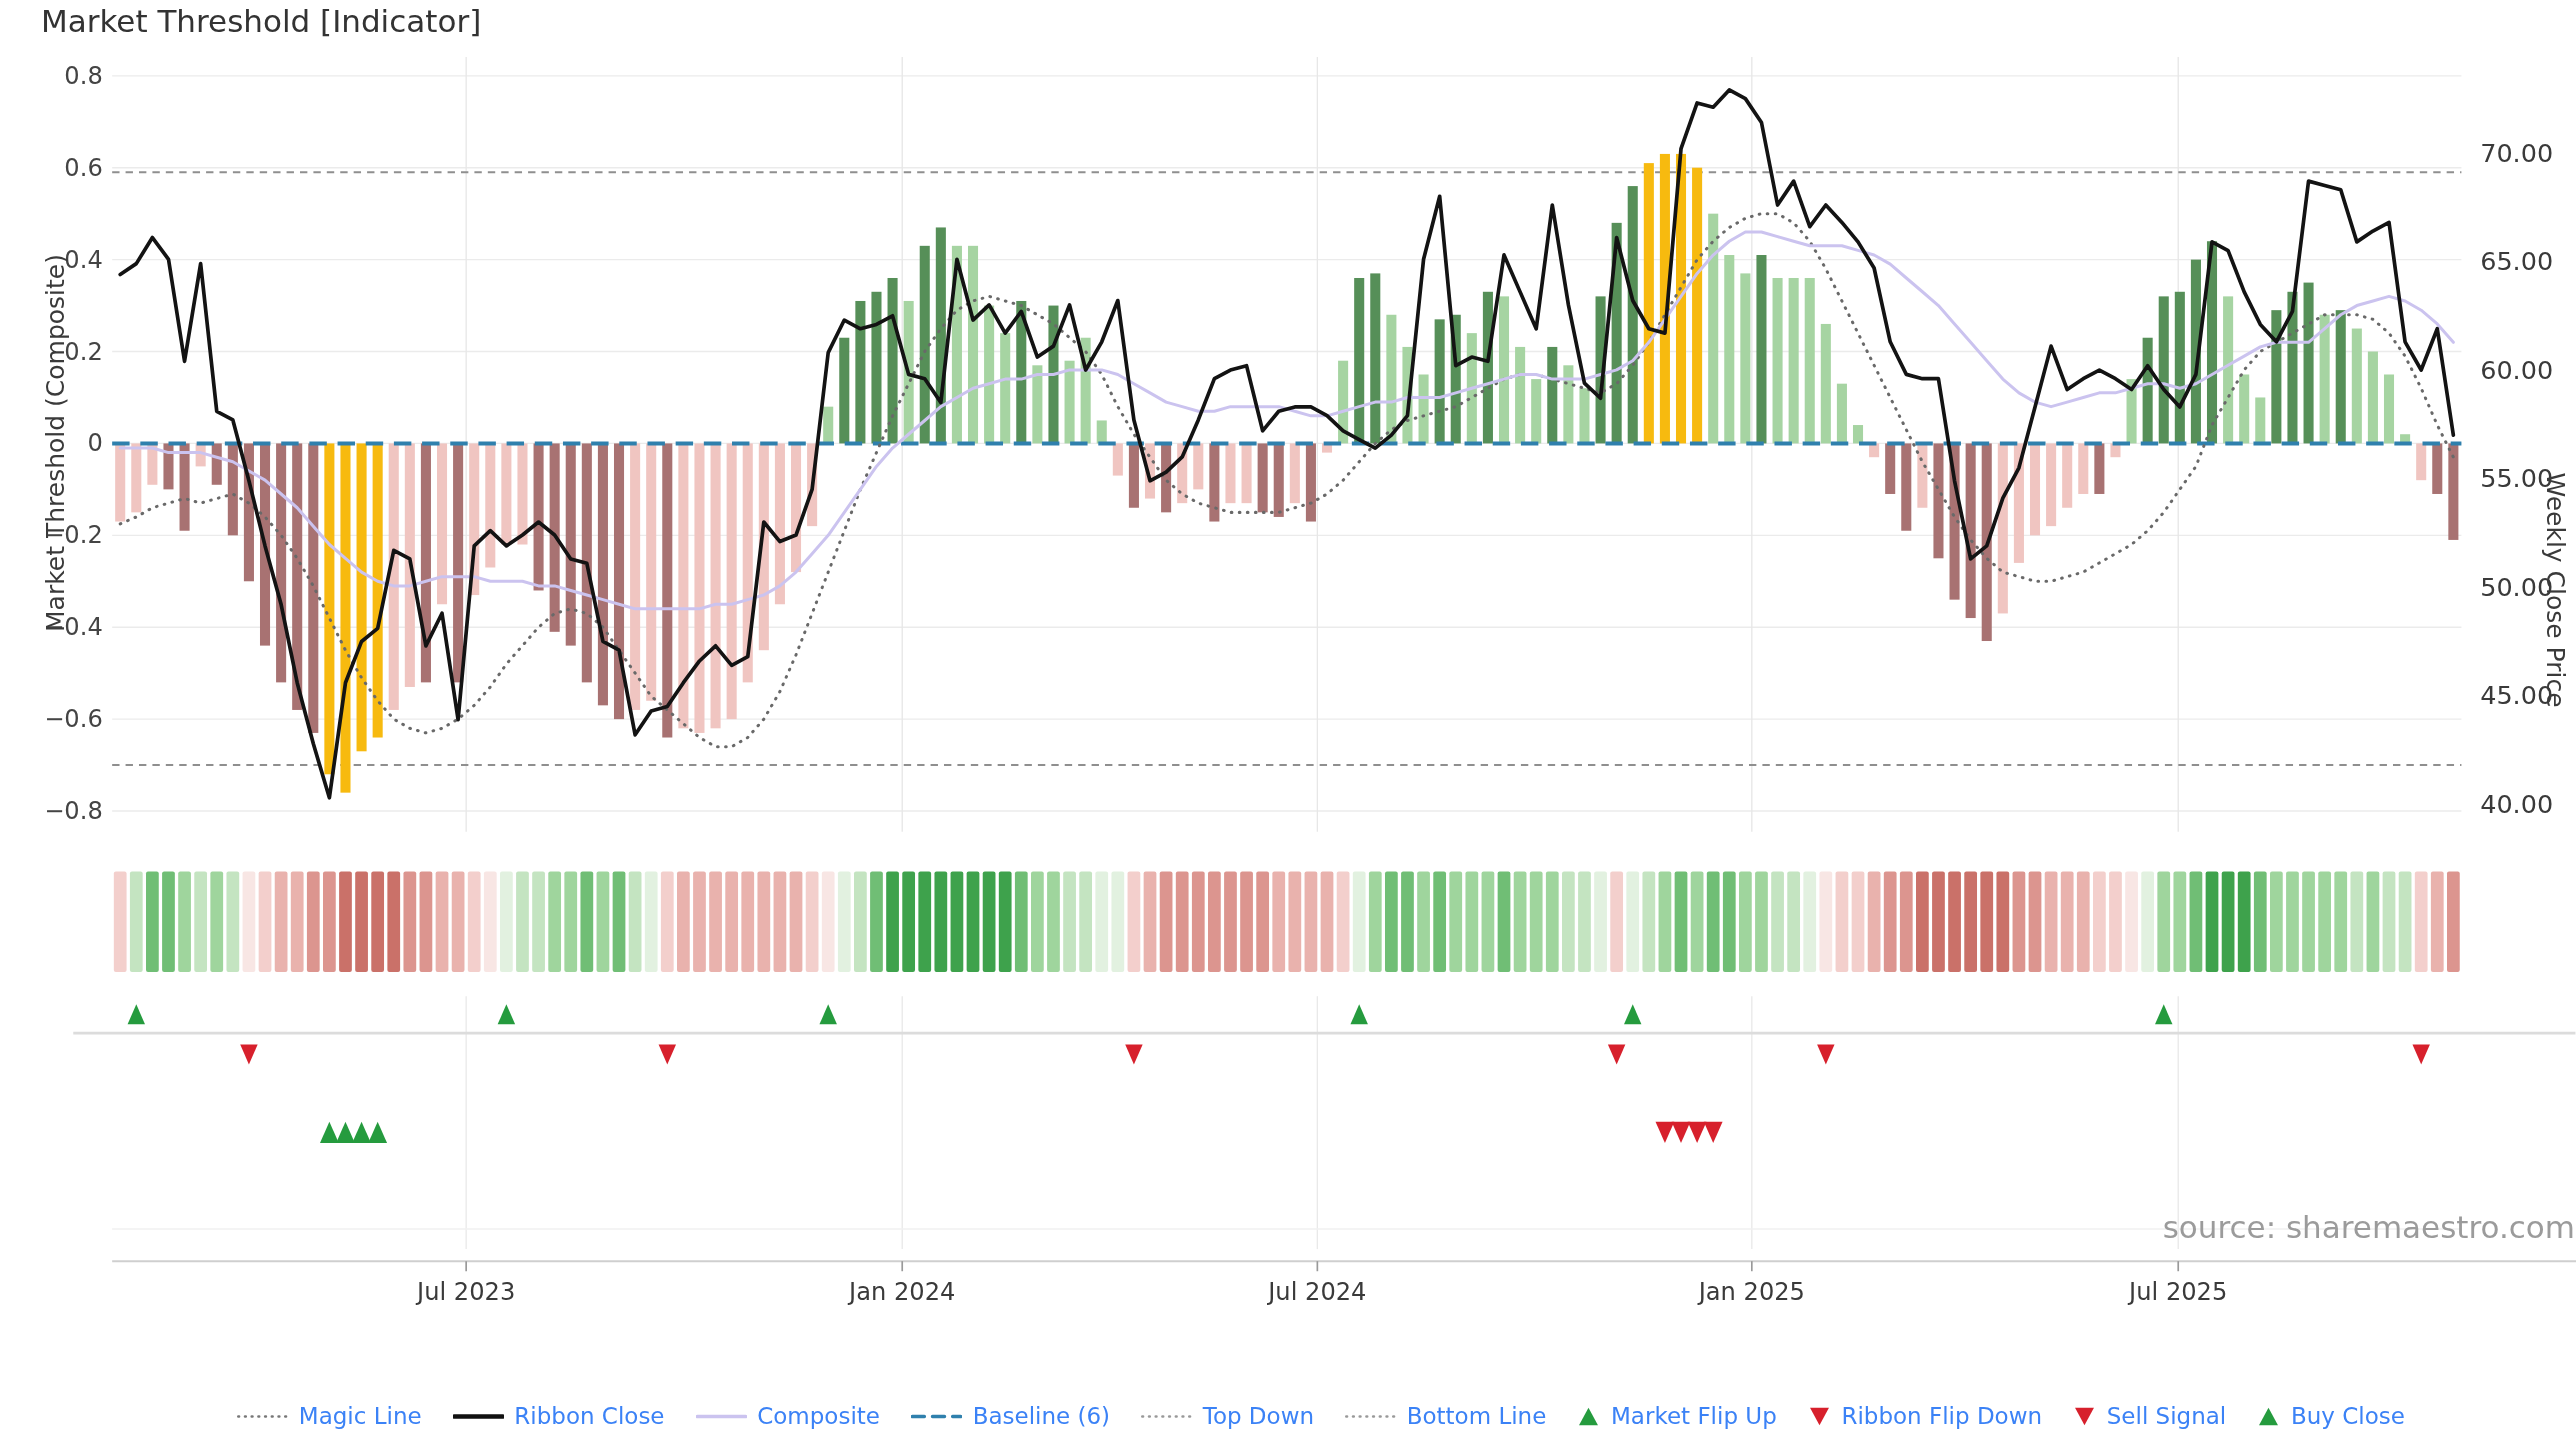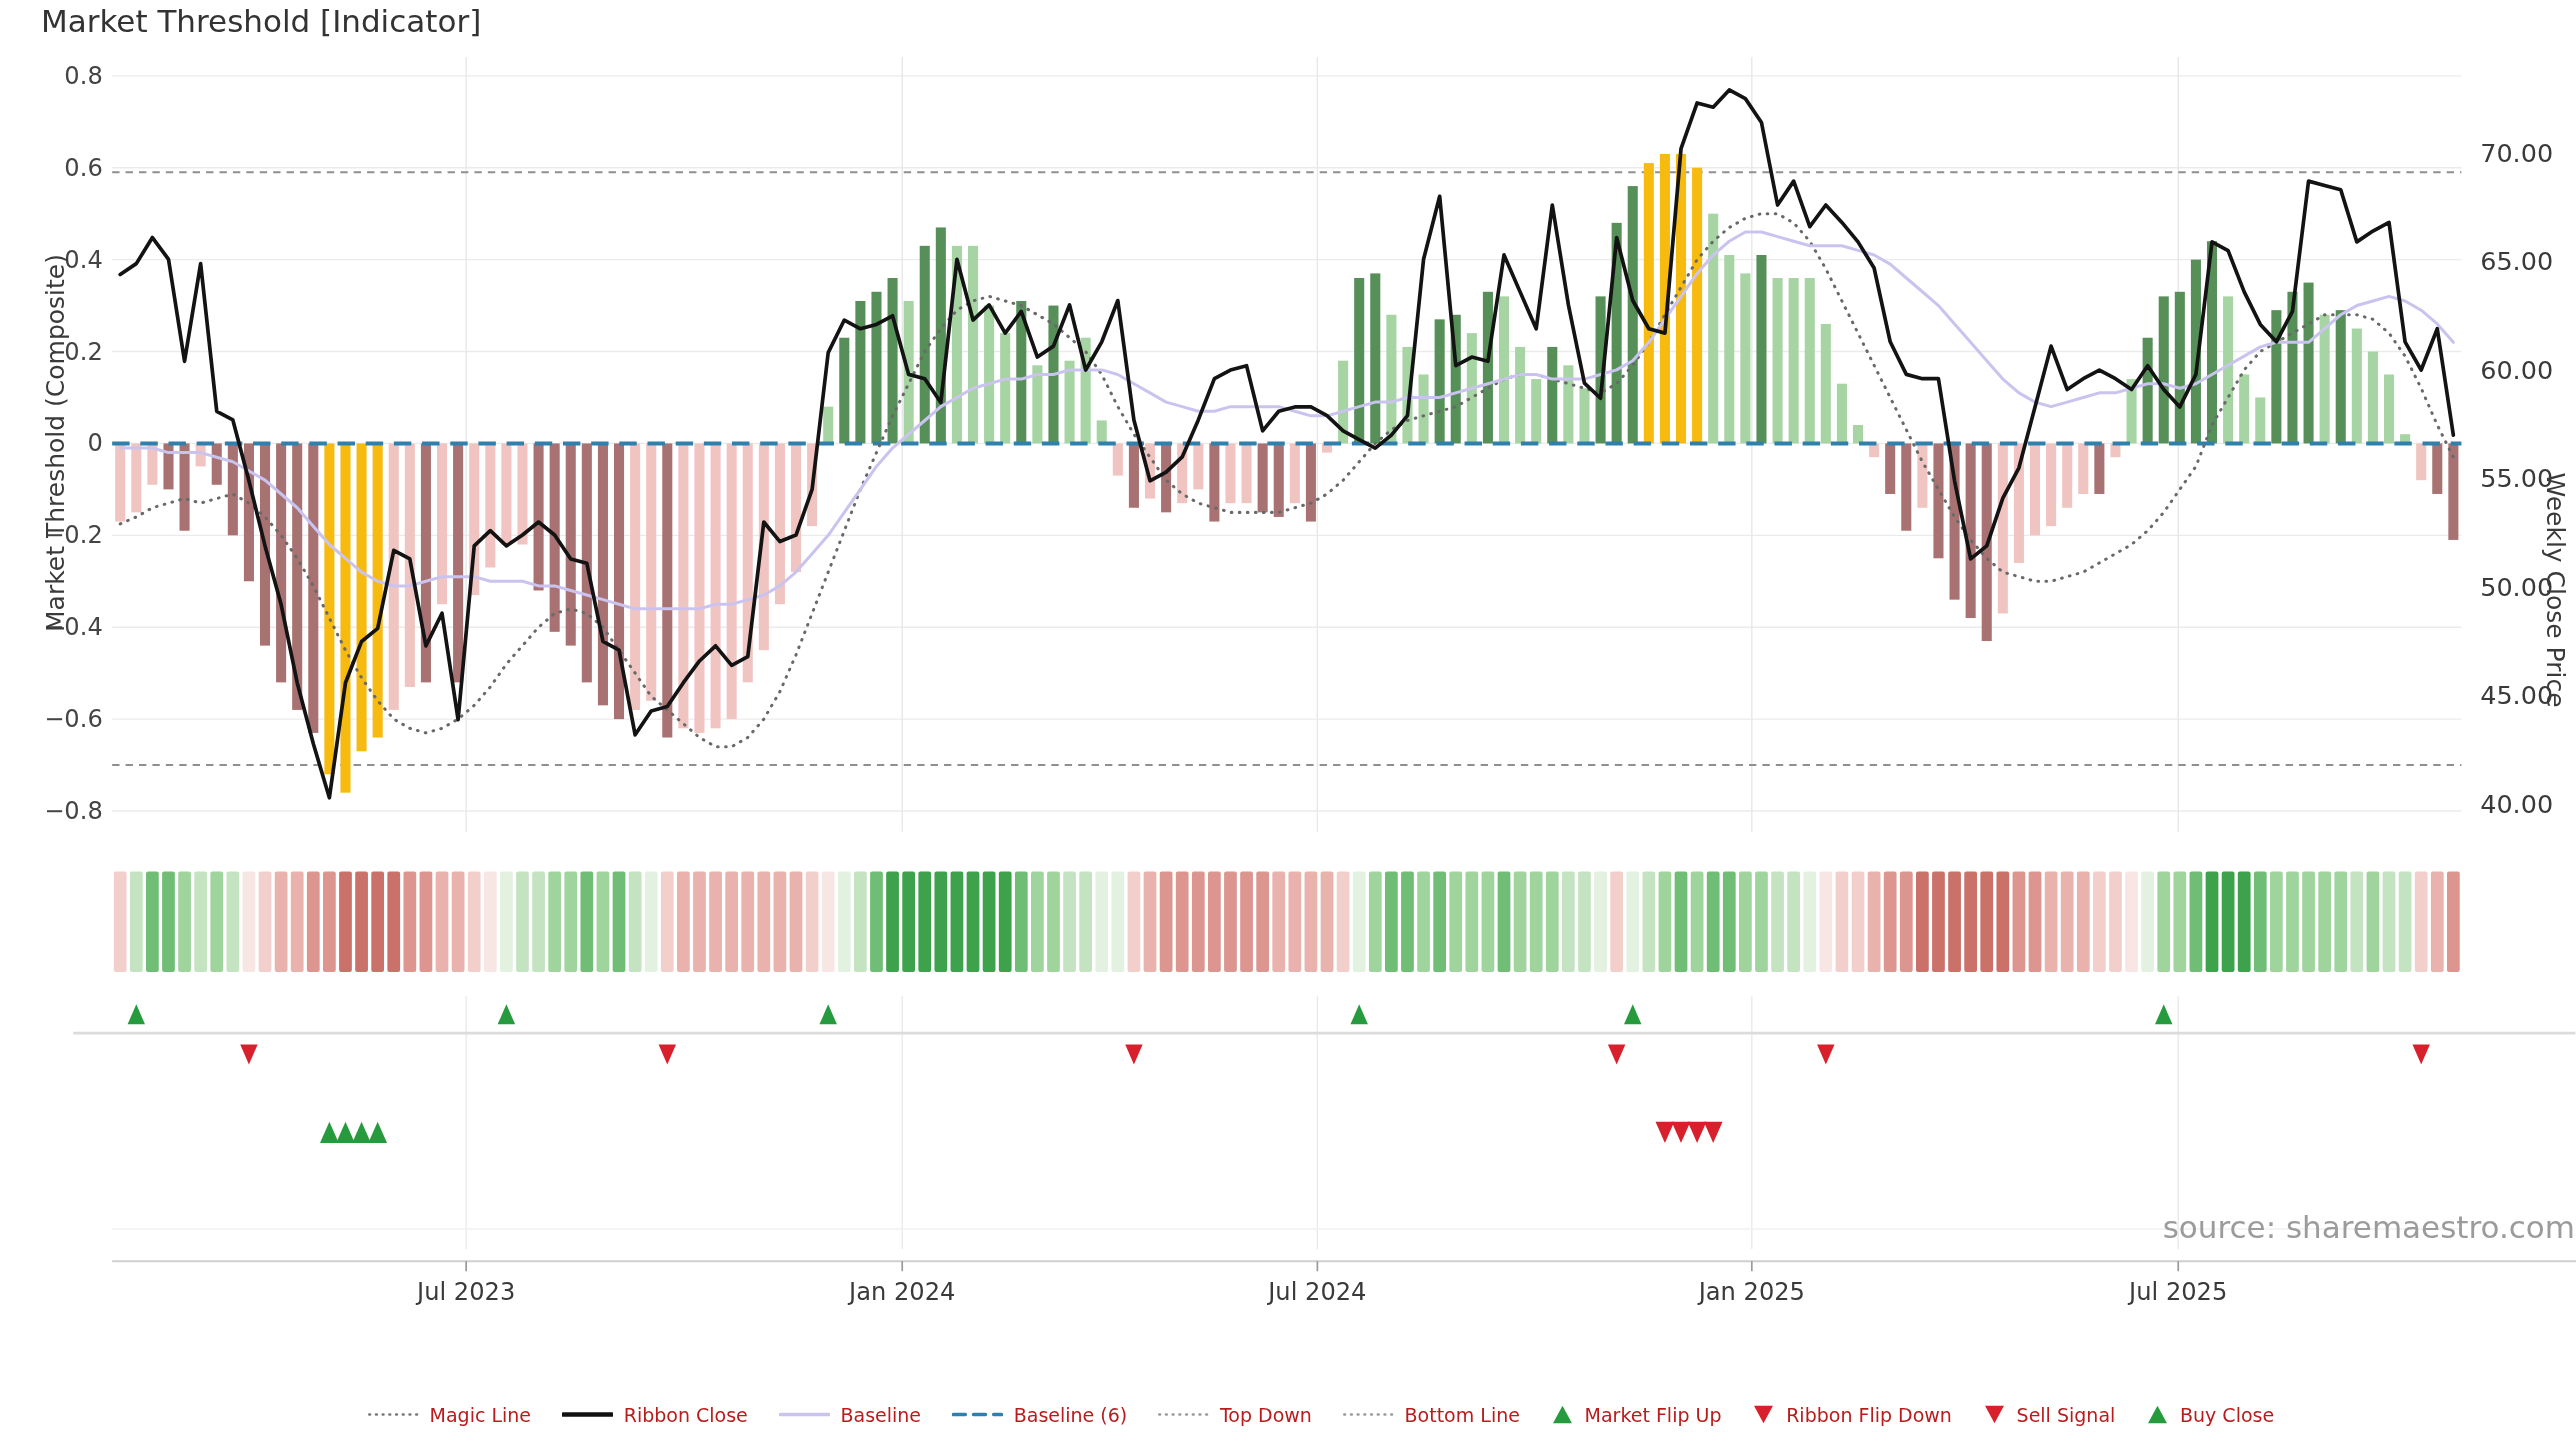--- a/index.html
+++ b/index.html
@@ -6,21 +6,21 @@
   body{width:2576px;height:1449px;overflow:hidden;font-family:"DejaVu Sans","Liberation Sans",sans-serif;}
   .page{position:relative;width:2576px;height:1449px;background:#fff;margin-left:33px;}
   .title{position:absolute;left:8px;top:2.7px;font-size:31px;color:#333;letter-spacing:0;}
   #chart{position:absolute;left:0;top:0;}
   .ylabel{position:absolute;white-space:nowrap;font-size:25px;color:#3a3a3a;}
   .ylabel.left{left:21.5px;top:443px;transform:translate(-50%,-50%) rotate(-90deg);}
   .ylabel.right{left:2522px;top:590px;transform:translate(-50%,-50%) rotate(90deg);}
   .source{position:absolute;right:34px;top:1209px;font-size:31px;color:#9b9b9b;}
   .legend{position:absolute;left:0;top:1403px;width:2576px;display:flex;justify-content:center;align-items:center;gap:31px;}
   .legend-item{display:flex;align-items:center;gap:10.7px;}
-  .legend-item .lbl{font-size:19px;color:#b91c1c;white-space:nowrap;}
+  .legend-item .lbl{font-size:23px;color:#3b82f6;white-space:nowrap;}
 </style>
 </head>
 <body>
 
 <div class="page">
   <div class="title">Market Threshold [Indicator]</div>
   <svg id="chart" width="2576" height="1449" viewBox="0 0 3840 2160">
       <g>
         <line x1="118" y1="113" x2="3620" y2="113" stroke="#ebebeb" stroke-width="2"></line>
         <line x1="118" y1="250" x2="3620" y2="250" stroke="#ebebeb" stroke-width="2"></line>
@@ -419,21 +419,21 @@
       <div class="legend-item">
         <svg width="51" height="23" viewBox="0 0 76 34">
           <line x1="2" y1="17" x2="74" y2="17" stroke="#111111" stroke-width="7" stroke-linecap="round"></line>
         </svg>
         <span class="lbl">Ribbon Close</span>
       </div>
       <div class="legend-item">
         <svg width="51" height="23" viewBox="0 0 76 34">
           <line x1="2" y1="17" x2="74" y2="17" stroke="#CBC3EF" stroke-width="5" stroke-linecap="round"></line>
         </svg>
-        <span class="lbl">Baseline</span>
+        <span class="lbl">Composite</span>
       </div>
       <div class="legend-item">
         <svg width="51" height="23" viewBox="0 0 76 34">
           <line x1="2" y1="17" x2="74" y2="17" stroke="#2F80AD" stroke-width="5" stroke-dasharray="18 12" stroke-linecap="round"></line>
         </svg>
         <span class="lbl">Baseline (6)</span>
       </div>
       <div class="legend-item">
         <svg width="51" height="23" viewBox="0 0 76 34">
           <line x1="2" y1="17" x2="74" y2="17" stroke="#999999" stroke-width="4" stroke-dasharray="1 9" stroke-linecap="round"></line>

